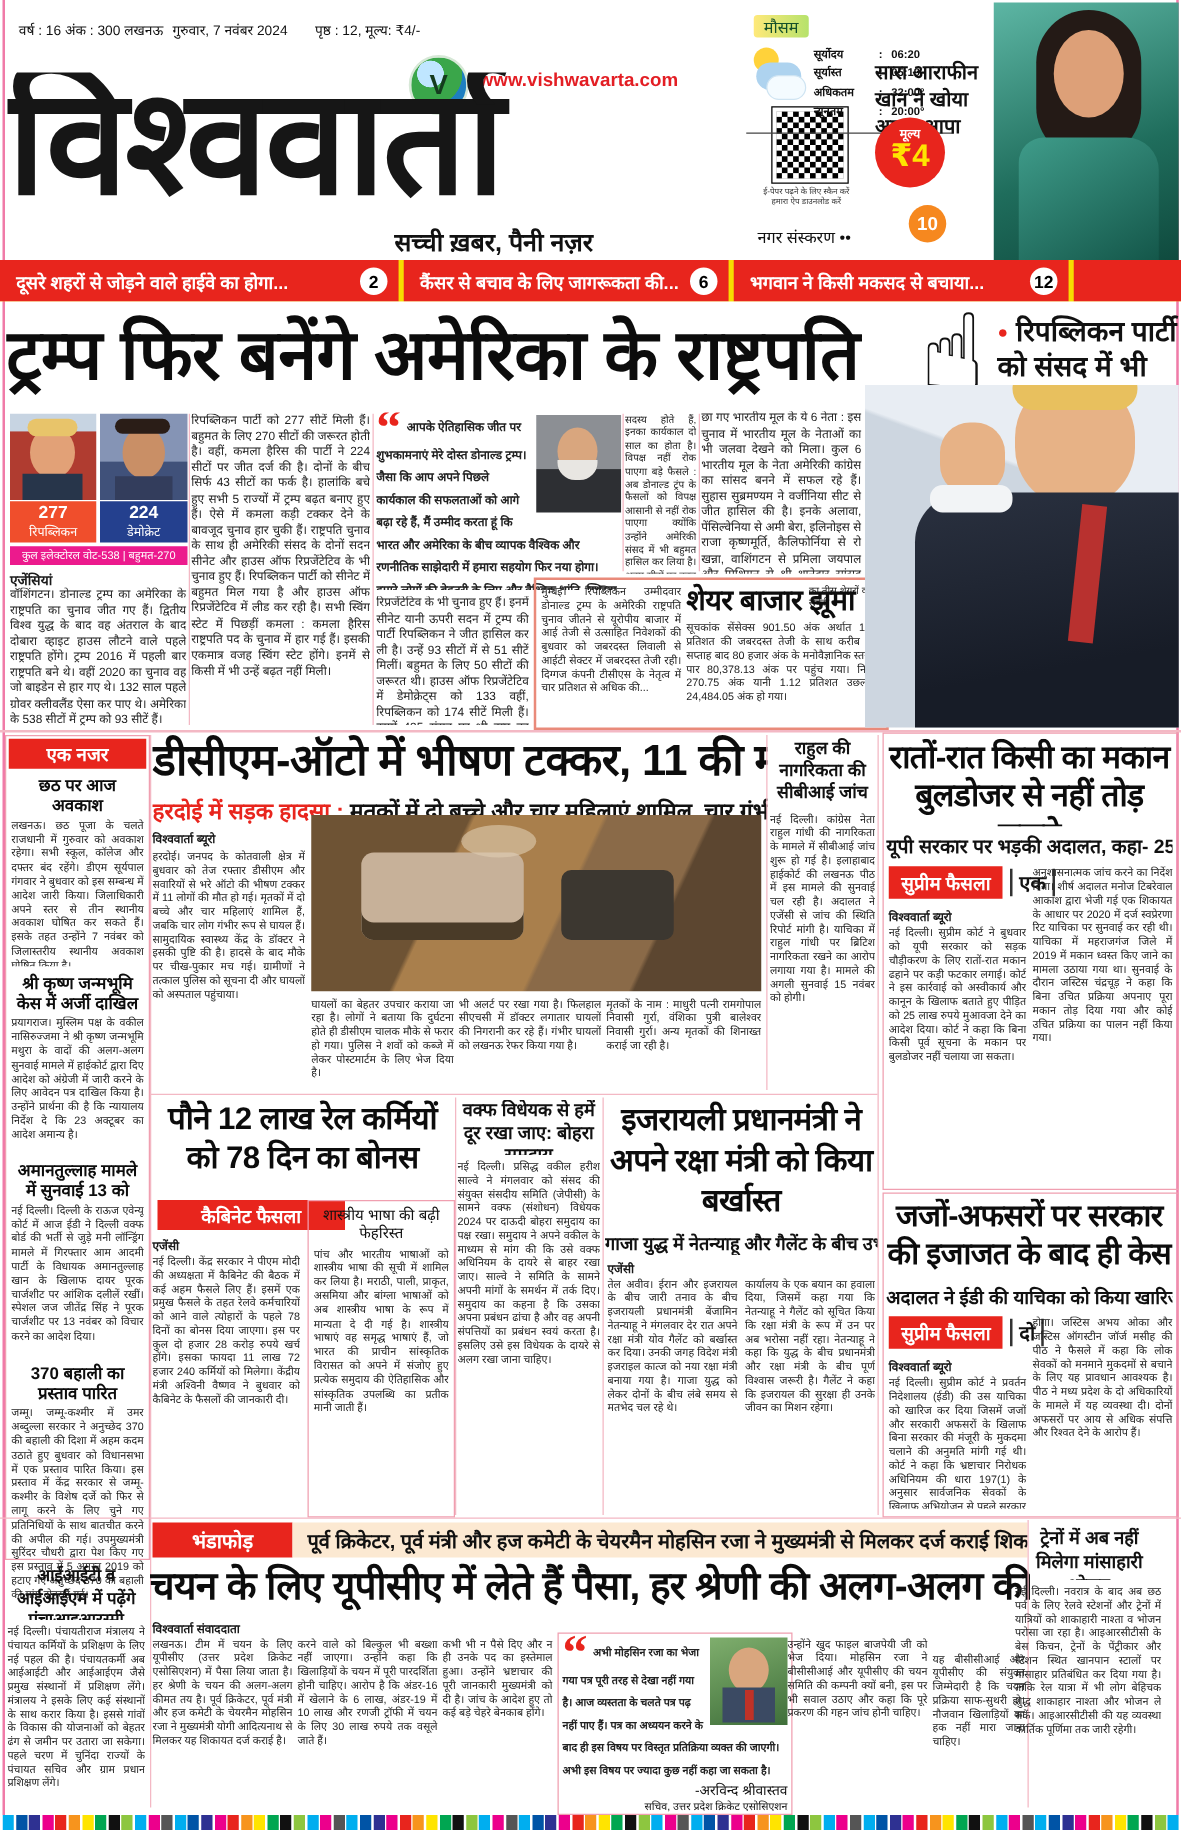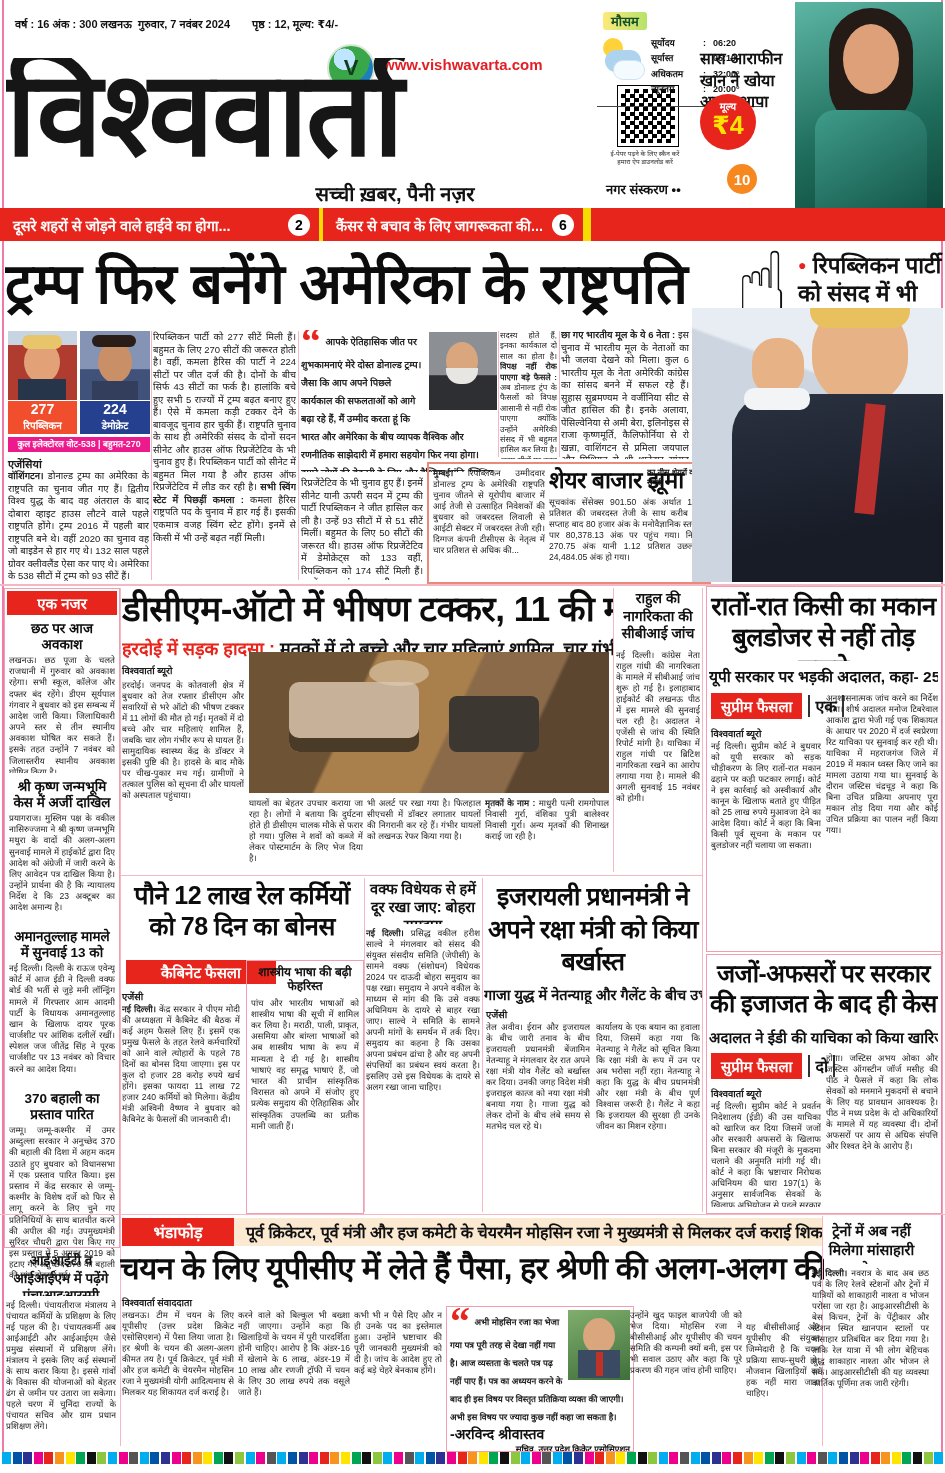--- a/index.html
+++ b/index.html
@@ -1,19 +1,19 @@
 <!DOCTYPE html>
 <html lang="hi"><head>
 <meta charset="utf-8">
 <style>
   body{margin:0;background:#9a9a9a}
   #page{position:relative;width:945px;height:1473px;margin:0 auto;background:#fff;
         font-family:"Liberation Sans","DejaVu Sans",sans-serif;color:#111;overflow:hidden}
   .abs{position:absolute}
-  .b{font-weight:700}.xb{font-weight:800}
+  .b{font-weight:400}.xb{font-weight:800}
   .ctr{text-align:center}.nw{white-space:nowrap}.clip{overflow:hidden}
   .body9{font-size:9.5px;line-height:1.32;color:#222;text-align:justify}
   .body8{font-size:8.6px;line-height:1.28;color:#222;text-align:justify}
   .hl{font-weight:800;color:#0c0c0c;letter-spacing:-.5px;line-height:1.22}
   .red{color:#e8251d}
   .redbadge{background:#e8251d;color:#fff;font-weight:800;display:flex;align-items:center;justify-content:center}
   .pink{border:1px solid #f09fb0}
   .vrule{position:absolute;width:1px;background:#f3b8c4}
   .hrule{position:absolute;height:2px;background:#f3b8c4}
   .photo{position:absolute;overflow:hidden;background:#b9c4cf}
@@ -110,20 +110,24 @@
     <div class="teaser" style="width:297px">
         <span>दूसरे शहरों से जोड़ने वाले हाईवे का होगा...</span>
         <span class="tcirc">2</span>
       </div>
     <div class="tsep"></div>
     <div class="teaser" style="width:238px">
         <span>कैंसर से बचाव के लिए जागरूकता की...</span>
         <span class="tcirc">6</span>
       </div>
     <div class="tsep"></div>
+    <div class="teaser" style="width:246px">
+        <span>भगवान ने किसी मकसद से बचाया...</span>
+        <span class="tcirc">12</span>
+      </div>
     <div class="tsep"></div>
     <div class="teaser" style="flex:1"></div>
   </div>
 
   <div class="abs hl nw clip" style="left:5px;top:250px;width:748px;height:84px;font-size:56px">ट्रम्प फिर बनेंगे अमेरिका के राष्ट्रपति</div>
   <div class="abs" style="left:736px;top:240px;font-size:86px;line-height:1">☝</div>
   <div class="abs xb" style="left:798px;top:252px;width:146px;font-size:22.5px;line-height:1.25">
     <span class="red" style="font-size:14px;vertical-align:3px">●</span>
     <span>रिपब्लिकन पार्टी को संसद में भी बहुमत</span>
   </div>
@@ -306,21 +310,21 @@
   <div class="abs body8 clip" style="left:238px;top:1310px;width:112px;height:136px">करने वाले को बिल्कुल भी बख्शा नहीं जाएगा। उन्होंने कहा कि खिलाड़ियों के चयन में पूरी पारदर्शिता होनी चाहिए। आरोप है कि अंडर-16 में खेलाने के 6 लाख, अंडर-19 में 10 लाख और रणजी ट्रॉफी में चयन के लिए 30 लाख रुपये तक वसूले जाते हैं।</div>
   <div class="abs body8 clip" style="left:354px;top:1310px;width:88px;height:136px">कभी भी न पैसे दिए और न ही उनके पद का इस्तेमाल हुआ। उन्होंने भ्रष्टाचार की पूरी जानकारी मुख्यमंत्री को दी है। जांच के आदेश हुए तो कई बड़े चेहरे बेनकाब होंगे।</div>
   <div class="abs pink clip" style="left:446px;top:1306px;width:180px;height:138px;padding:3px">
     <div class="photo" style="position:relative;float:right;width:62px;height:70px;margin:0 0 3px 4px;background:linear-gradient(160deg,#7fae6d,#3f6f3a)">
       <div class="face" style="left:15px;top:8px;width:32px;height:36px;background:#d9a67e"></div>
       <div class="abs" style="left:10px;top:40px;width:42px;height:28px;background:#3b4a63"></div>
       <div class="abs" style="left:28px;top:42px;width:7px;height:24px;background:#c03227"></div>
     </div>
     <span class="qmark">“</span>
     <span class="body8 b" style="font-weight:600">अभी मोहसिन रजा का भेजा गया पत्र पूरी तरह से देखा नहीं गया है। आज व्यस्तता के चलते पत्र पढ़ नहीं पाए हैं। पत्र का अध्ययन करने के बाद ही इस विषय पर विस्तृत प्रतिक्रिया व्यक्त की जाएगी। अभी इस विषय पर ज्यादा कुछ नहीं कहा जा सकता है।</span>
-    <div class="b" style="font-size:14px">-अरविन्द श्रीवास्तव</div>
+    <div class="b" style="text-align:right;font-size:11px">-अरविन्द श्रीवास्तव</div>
     <div class="b" style="text-align:right;font-size:8.5px">सचिव, उत्तर प्रदेश क्रिकेट एसोसिएशन</div>
   </div>
   <div class="abs body8 clip" style="left:630px;top:1310px;width:112px;height:136px">उन्होंने खुद फाइल बाजपेयी जी को भेज दिया। मोहसिन रजा ने बीसीसीआई और यूपीसीए की चयन समिति की कम्पनी क्यों बनी, इस पर भी सवाल उठाए और कहा कि पूरे प्रकरण की गहन जांच होनी चाहिए।</div>
   <div class="abs body8 clip" style="left:746px;top:1322px;width:74px;height:136px">यह बीसीसीआई और यूपीसीए की संयुक्त जिम्मेदारी है कि चयन प्रक्रिया साफ-सुथरी हो। नौजवान खिलाड़ियों का हक नहीं मारा जाना चाहिए।</div>
 
   <div class="vrule" style="left:822px;top:1216px;height:230px"></div>
   <div class="abs xb ctr clip" style="left:824px;top:1222px;width:95px;height:42px;font-size:14.5px;line-height:1.3">ट्रेनों में अब नहीं मिलेगा मांसाहारी भोजन</div>
   <div class="abs body8 clip" style="left:812px;top:1268px;width:117px;height:178px">
     <span class="b">नई दिल्ली।</span><span> नवरात्र के बाद अब छठ पर्व के लिए रेलवे स्टेशनों और ट्रेनों में यात्रियों को शाकाहारी नाश्ता व भोजन परोसा जा रहा है। आइआरसीटीसी के बेस किचन, ट्रेनों के पेंट्रीकार और स्टेशन स्थित खानपान स्टालों पर मांसाहार प्रतिबंधित कर दिया गया है। ताकि रेल यात्रा में भी लोग बेहिचक शुद्ध शाकाहार नाश्ता और भोजन ले सकें। आइआरसीटीसी की यह व्यवस्था कार्तिक पूर्णिमा तक जारी रहेगी।</span>
   </div>

